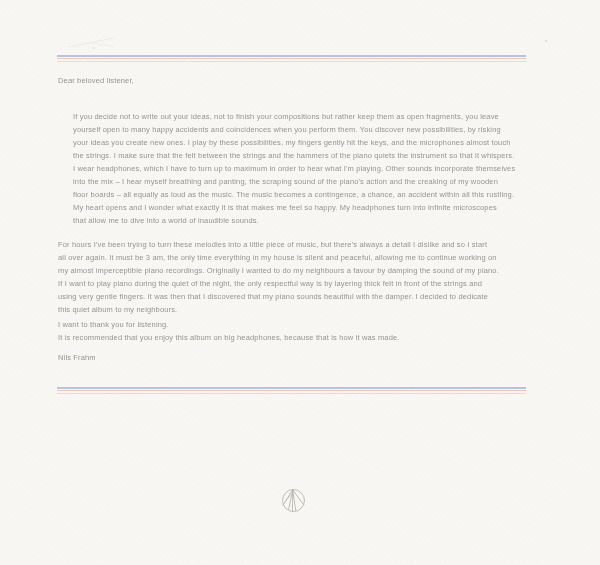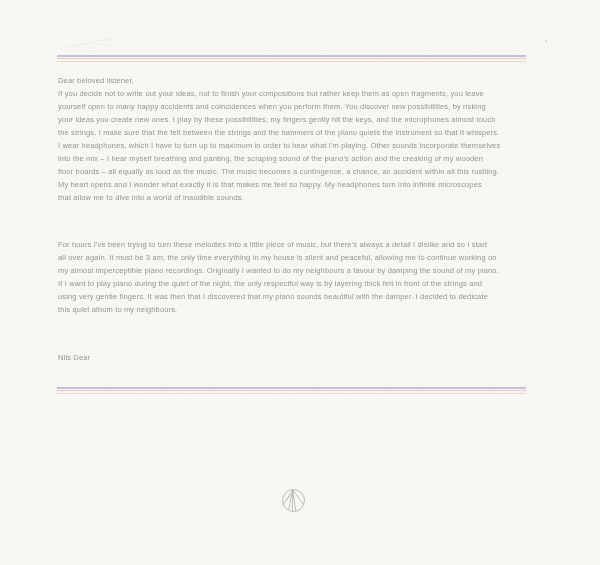--- a/index.html
+++ b/index.html
@@ -66,21 +66,21 @@
   .txt {
     position: absolute;
     left: 58px;
     color: #95948f;
     font-size: 7.5px;
     line-height: 13px;
     letter-spacing: 0.15px;
     white-space: pre;
   }
   .salutation { top: 74px; }
-  .para1      { top: 87px; }
+  .para1      { top: 110px; margin-left: 15px; }
   .para2      { top: 226px; margin-top: 12px; }
   .para3      { top: 318px; }
   .signature  { top: 351px; }
 
   .logo {
     position: absolute;
     left: 279px;
     top: 486px;
     width: 29px;
     height: 29px;
@@ -112,21 +112,23 @@
 into the mix – I hear myself breathing and panting, the scraping sound of the piano's action and the creaking of my wooden
 floor boards – all equally as loud as the music. The music becomes a contingence, a chance, an accident within all this rustling.
 My heart opens and I wonder what exactly it is that makes me feel so happy. My headphones turn into infinite microscopes
 that allow me to dive into a world of inaudible sounds.</div>
   <div class="txt para2">For hours I've been trying to turn these melodies into a little piece of music, but there's always a detail I dislike and so I start
 all over again. It must be 3 am, the only time everything in my house is silent and peaceful, allowing me to continue working on
 my almost imperceptible piano recordings. Originally I wanted to do my neighbours a favour by damping the sound of my piano.
 If I want to play piano during the quiet of the night, the only respectful way is by layering thick felt in front of the strings and
 using very gentle fingers. It was then that I discovered that my piano sounds beautiful with the damper. I decided to dedicate
 this quiet album to my neighbours.</div>
-  <div class="txt signature">Nils Dear</div>
+  <div class="txt para3">I want to thank you for listening.
+It is recommended that you enjoy this album on big headphones, because that is how it was made.</div>
+  <div class="txt signature">Nils Frahm</div>
 
   <div class="rule rule-bottom">
     <div class="line blue"></div>
     <div class="line pink"></div>
     <div class="line pink2"></div>
   </div>
 
   <div class="logo">
     <svg width="29" height="29" viewBox="0 0 29 29" xmlns="http://www.w3.org/2000/svg">
       <g stroke="#b2b0aa" stroke-width="0.8" fill="none" stroke-linecap="round">

